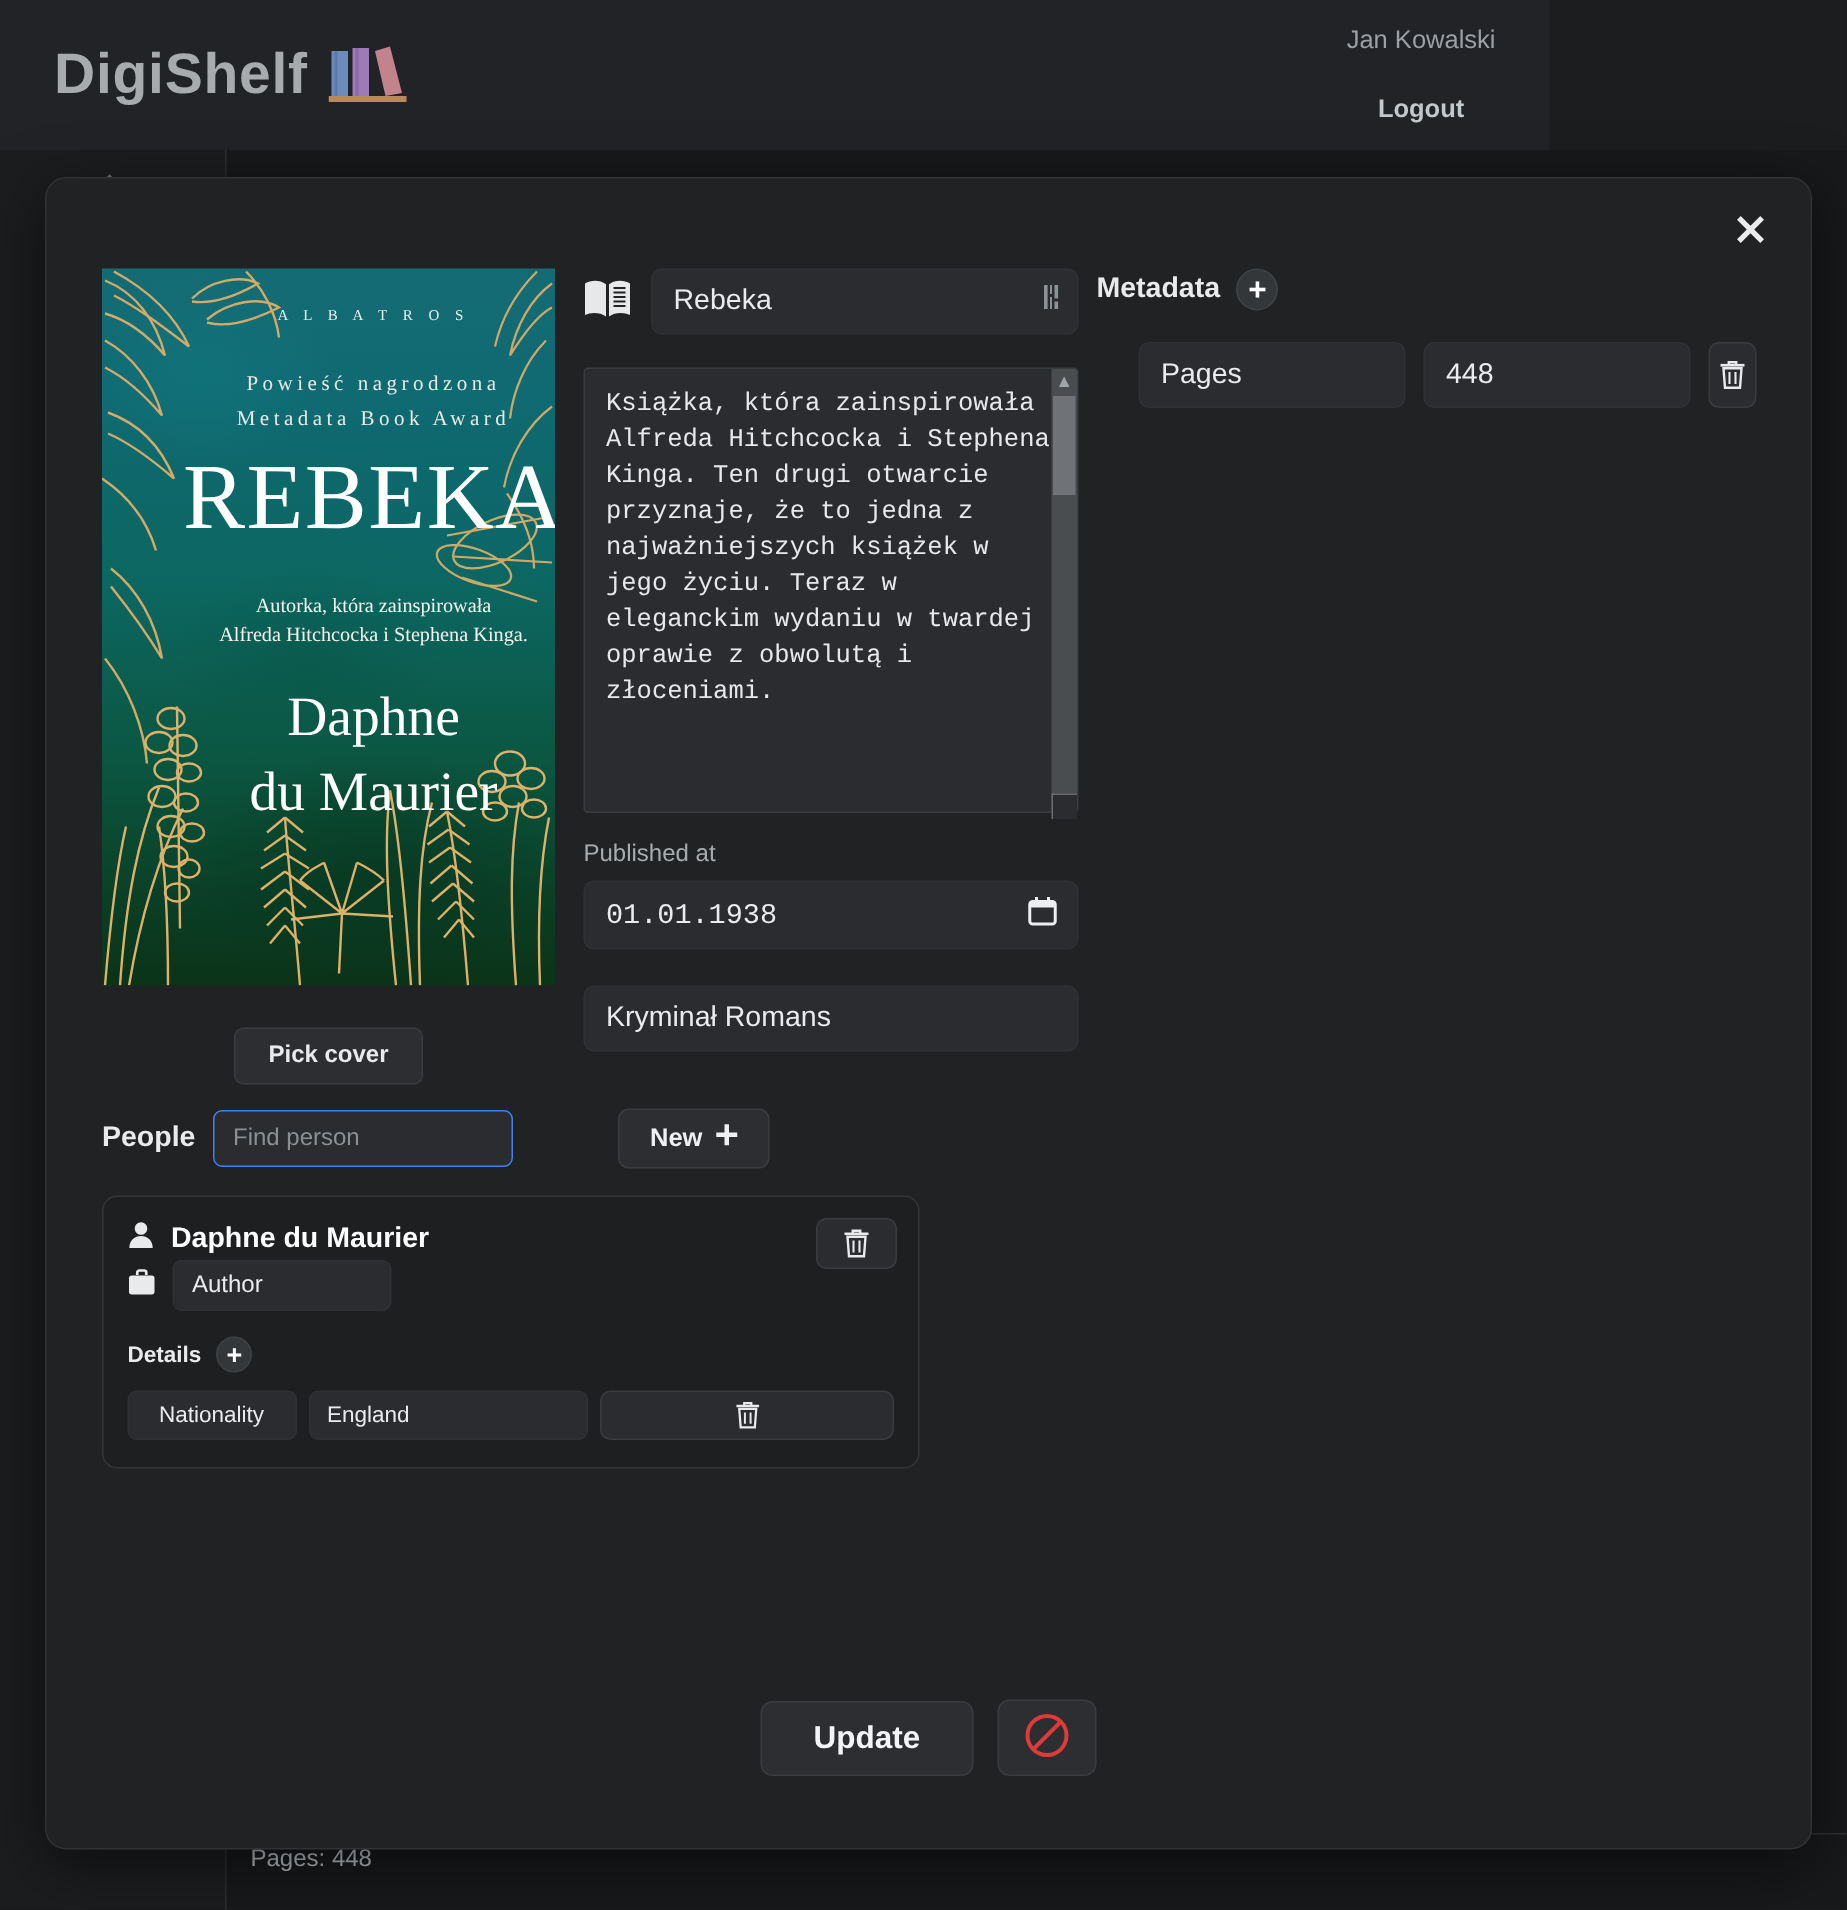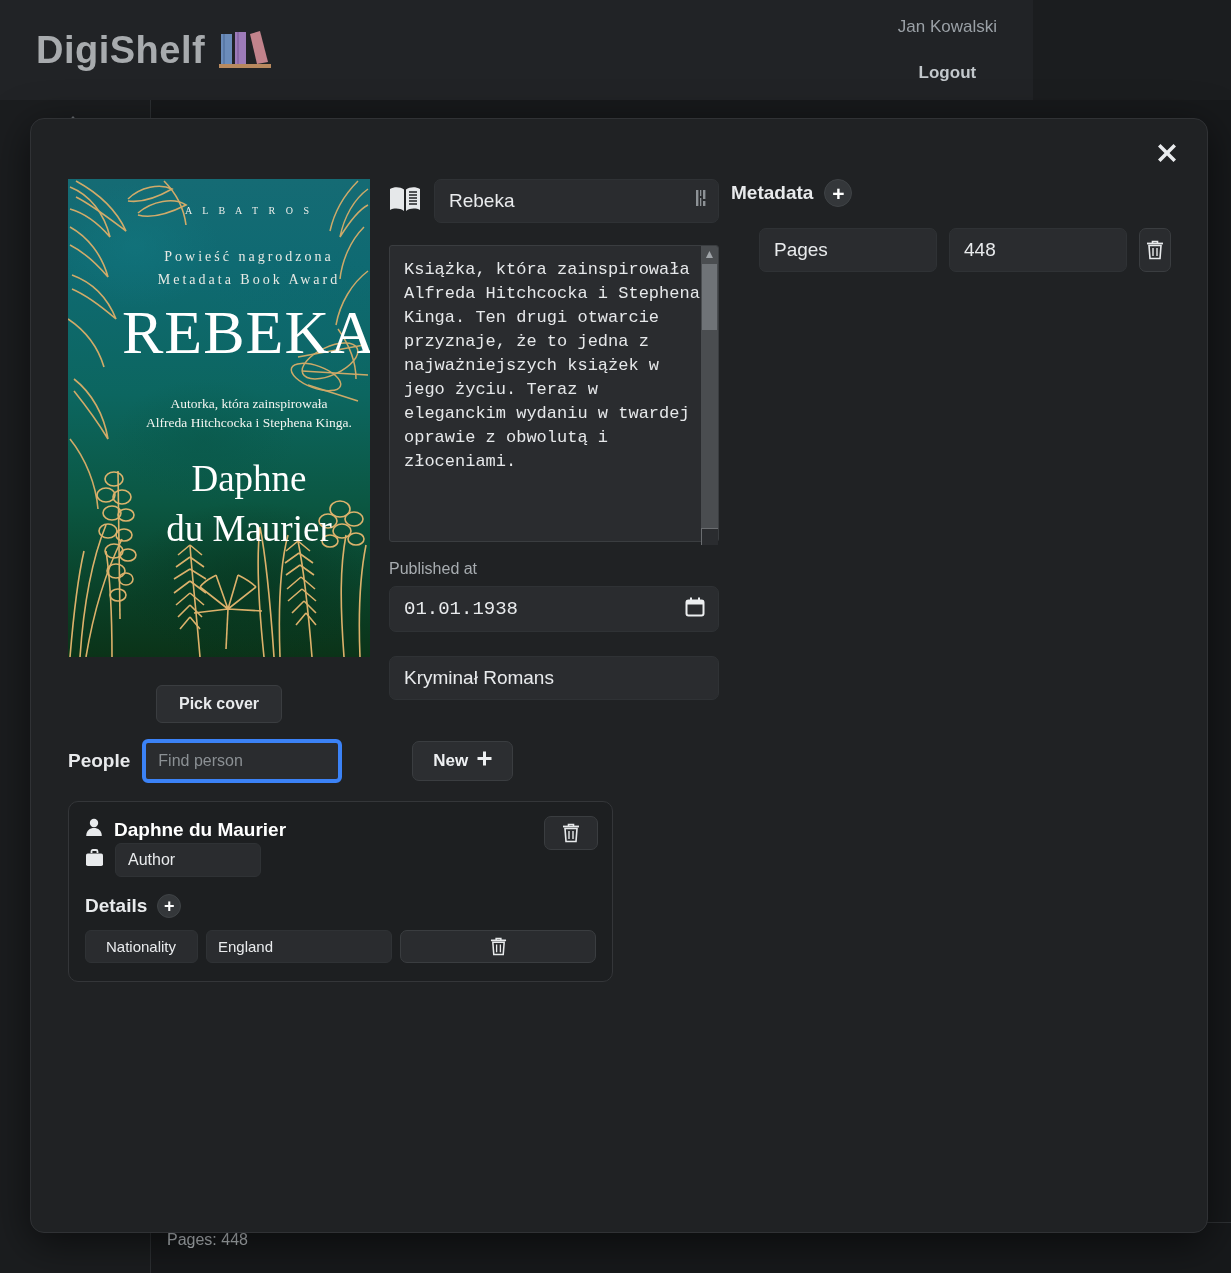--- a/index.html
+++ b/index.html
@@ -162,21 +162,21 @@
   .trash-btn {
     width: 54px; background: #2a2c2f; border: 1px solid #3a3d40; border-radius: 7px;
     display: flex; align-items: center; justify-content: center; cursor: pointer;
   }
 
   
   .people { position: absolute; left: 37px; top: 620px; width: 1100px; }
   .people-head { display: flex; align-items: center; gap: 12px; }
   .people-label { font-size: 19px; font-weight: bold; color: #e8eaec; }
   .find-inp {
-    width: 200px; background: #2a2c2f; border: 4px solid #3b82f6; border-radius: 6px;
+    width: 200px; background: #2a2c2f; border: 1px solid #3b82f6; border-radius: 6px;
     color: #7dd3fc; font-size: 16px; padding: 9px 12px; outline: none;
     font-family: "Liberation Sans", sans-serif;
   }
   .find-inp::placeholder { color: #8b9094; }
   .new-btn {
     margin-left: 58px; background: #2c2e31; color: #eef0f2;
     border: 1px solid #3a3d40; border-radius: 7px;
     font-size: 17px; font-weight: bold; font-family: "Liberation Sans", sans-serif;
     padding: 9px 20px; cursor: pointer;
     display: inline-flex; align-items: center; gap: 9px;
@@ -193,21 +193,21 @@
     width: 54px; height: 34px; background: #2a2c2f; border: 1px solid #3a3d40;
     border-radius: 7px; display: flex; align-items: center; justify-content: center; cursor: pointer;
   }
   .role-row { display: flex; align-items: center; gap: 11px; margin-top: 2px; }
   .role-inp {
     width: 146px; background: #2a2c2f; border: 1px solid #2f3235; border-radius: 6px;
     color: #e9ebed; font-size: 16px; padding: 7px 12px; outline: none;
     font-family: "Liberation Sans", sans-serif;
   }
   .details-head { display: flex; align-items: center; gap: 10px; margin-top: 17px; }
-  .details-label { font-size: 19px; font-weight: bold; color: #e8eaec; }
+  .details-label { font-size: 15px; font-weight: bold; color: #e8eaec; }
   .round-plus.sm { width: 24px; height: 24px; font-size: 18px; }
   .detail-row { display: flex; gap: 8px; margin-top: 12px; }
   .detail-key {
     width: 113px; background: #2a2c2f; border: 1px solid #2f3235; border-radius: 6px;
     color: #e9ebed; font-size: 15px; padding: 7px 20px; outline: none;
     font-family: "Liberation Sans", sans-serif;
   }
   .detail-val {
     width: 186px; background: #2a2c2f; border: 1px solid #2f3235; border-radius: 6px;
     color: #e9ebed; font-size: 15px; padding: 7px 11px; outline: none;
@@ -503,14 +503,25 @@
             <path d="M1,3.5 H17" stroke="#e8eaec" stroke-width="1.8"></path>
             <path d="M6.5,3.5 V1.5 H11.5 V3.5" fill="none" stroke="#e8eaec" stroke-width="1.6"></path>
             <path d="M3,5.5 H15 L14,18.5 H4 Z" fill="none" stroke="#e8eaec" stroke-width="1.6"></path>
             <path d="M7,8 V16 M11,8 V16" stroke="#e8eaec" stroke-width="1.4"></path>
           </svg>
         </span>
       </div>
     </div>
   </div>
 
+  <div class="modal-actions">
+    <button class="update-btn">Update</button>
+    <button class="cancel-btn">
+      <span>
+        <svg width="32" height="32" viewBox="0 0 32 32">
+          <circle cx="16" cy="16" r="13" fill="none" stroke="#e03b3b" stroke-width="2.6"></circle>
+          <line x1="7" y1="25" x2="25" y2="7" stroke="#e03b3b" stroke-width="2.6"></line>
+        </svg>
+      </span>
+    </button>
+  </div>
 
 </div>
 
 </body></html>

